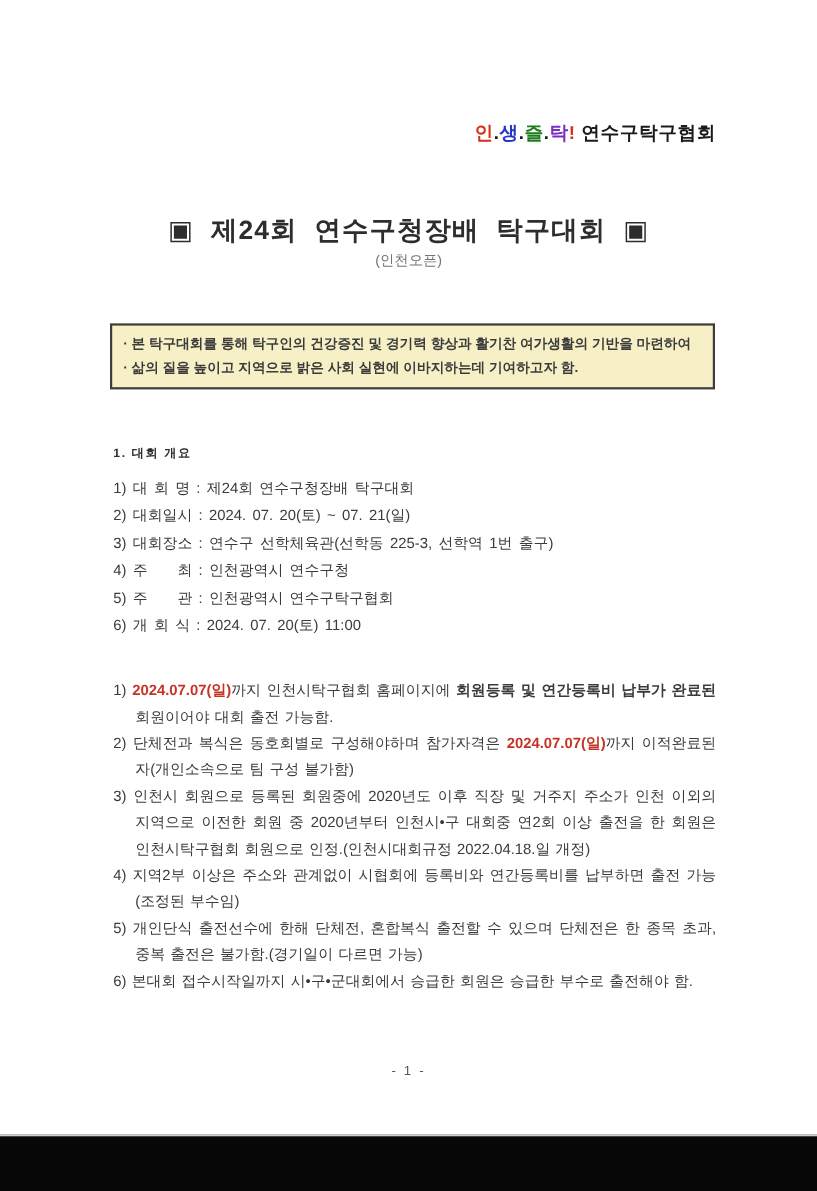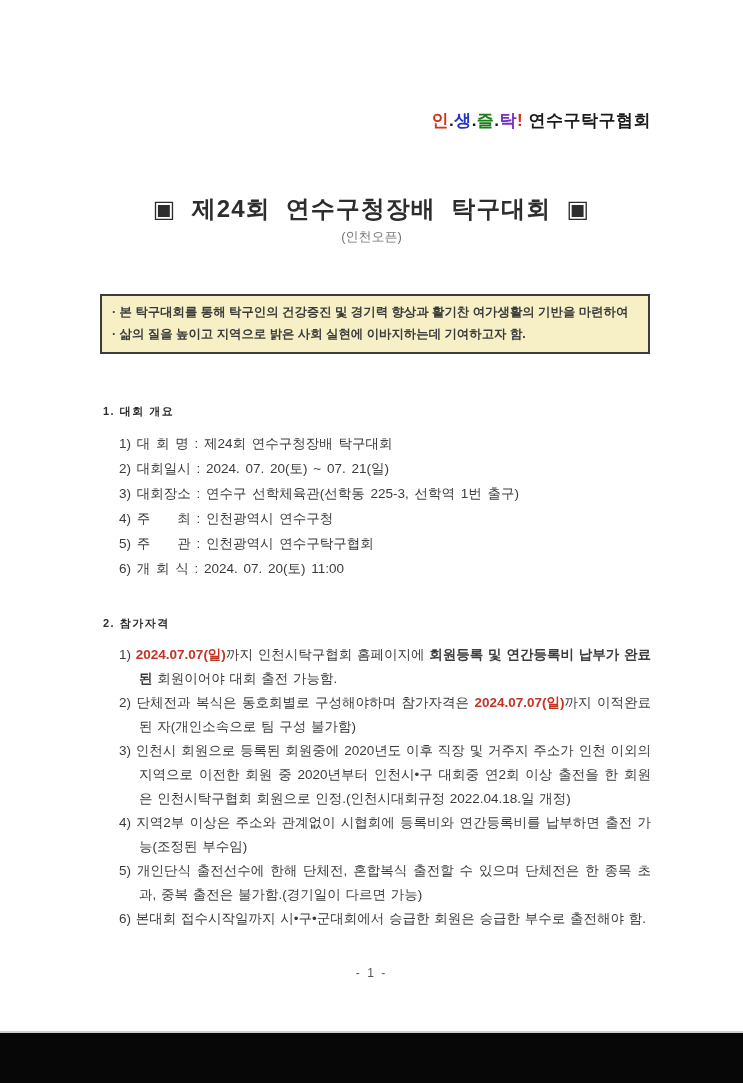--- a/index.html
+++ b/index.html
@@ -33,21 +33,21 @@
   }
 
   .sec { position:absolute; left:103px; width:548px; }
   .sec1 { top:404px; }
   .sec2 { top:616px; }
   .sec-heading {
     font-size:11px; font-weight:bold; letter-spacing:1.5px;
     margin:0 0 12px 0; color:#2d2d2d;
   }
   .sec .item {
-    margin-left:16px; font-size:13.5px; color:#3b3b3b;
+    margin-left:0; font-size:13.5px; color:#3b3b3b;
   }
   .sec1 .item { line-height:25px; white-space:pre-wrap; word-spacing:2px; }
   .sec2 .item {
     line-height:24px; text-align:justify;
     padding-left:20px; text-indent:-20px; word-spacing:1px;
   }
   .red  { color:#c53325; font-weight:bold; }
   .bold { font-weight:bold; }
 
   .page-number {
@@ -82,21 +82,20 @@
   <div class="sec-heading">1. 대회 개요</div>
   <div class="item">1) 대 회 명 : 제24회 연수구청장배 탁구대회</div>
   <div class="item">2) 대회일시 : 2024. 07. 20(토) ~ 07. 21(일)</div>
   <div class="item">3) 대회장소 : 연수구 선학체육관(선학동 225-3, 선학역 1번 출구)</div>
   <div class="item">4) 주　　최 : 인천광역시 연수구청</div>
   <div class="item">5) 주　　관 : 인천광역시 연수구탁구협회</div>
   <div class="item">6) 개 회 식 : 2024. 07. 20(토) 11:00</div>
 </div>
 
 <div class="sec sec2">
-  <div class="sec-heading">2. 참가자격</div>
   <div class="item"><span>1) </span><span class="red">2024.07.07(일)</span><span>까지 인천시탁구협회 홈페이지에 </span><span class="bold">회원등록 및 연간등록비 납부가 완료된</span><span> 회원이어야 대회 출전 가능함.</span></div>
   <div class="item"><span>2) 단체전과 복식은 동호회별로 구성해야하며 참가자격은 </span><span class="red">2024.07.07(일)</span><span>까지 이적완료된 자(개인소속으로 팀 구성 불가함)</span></div>
   <div class="item"><span>3) 인천시 회원으로 등록된 회원중에 2020년도 이후 직장 및 거주지 주소가 인천 이외의 지역으로 이전한 회원 중 2020년부터 인천시•구 대회중 연2회 이상 출전을 한 회원은 인천시탁구협회 회원으로 인정.(인천시대회규정 2022.04.18.일 개정)</span></div>
   <div class="item"><span>4) 지역2부 이상은 주소와 관계없이 시협회에 등록비와 연간등록비를 납부하면 출전 가능(조정된 부수임)</span></div>
   <div class="item"><span>5) 개인단식 출전선수에 한해 단체전, 혼합복식 출전할 수 있으며 단체전은 한 종목 초과, 중복 출전은 불가함.(경기일이 다르면 가능)</span></div>
   <div class="item"><span>6) 본대회 접수시작일까지 시•구•군대회에서 승급한 회원은 승급한 부수로 출전해야 함.</span></div>
 </div>
 
 <div class="page-number">- 1 -</div>
 

